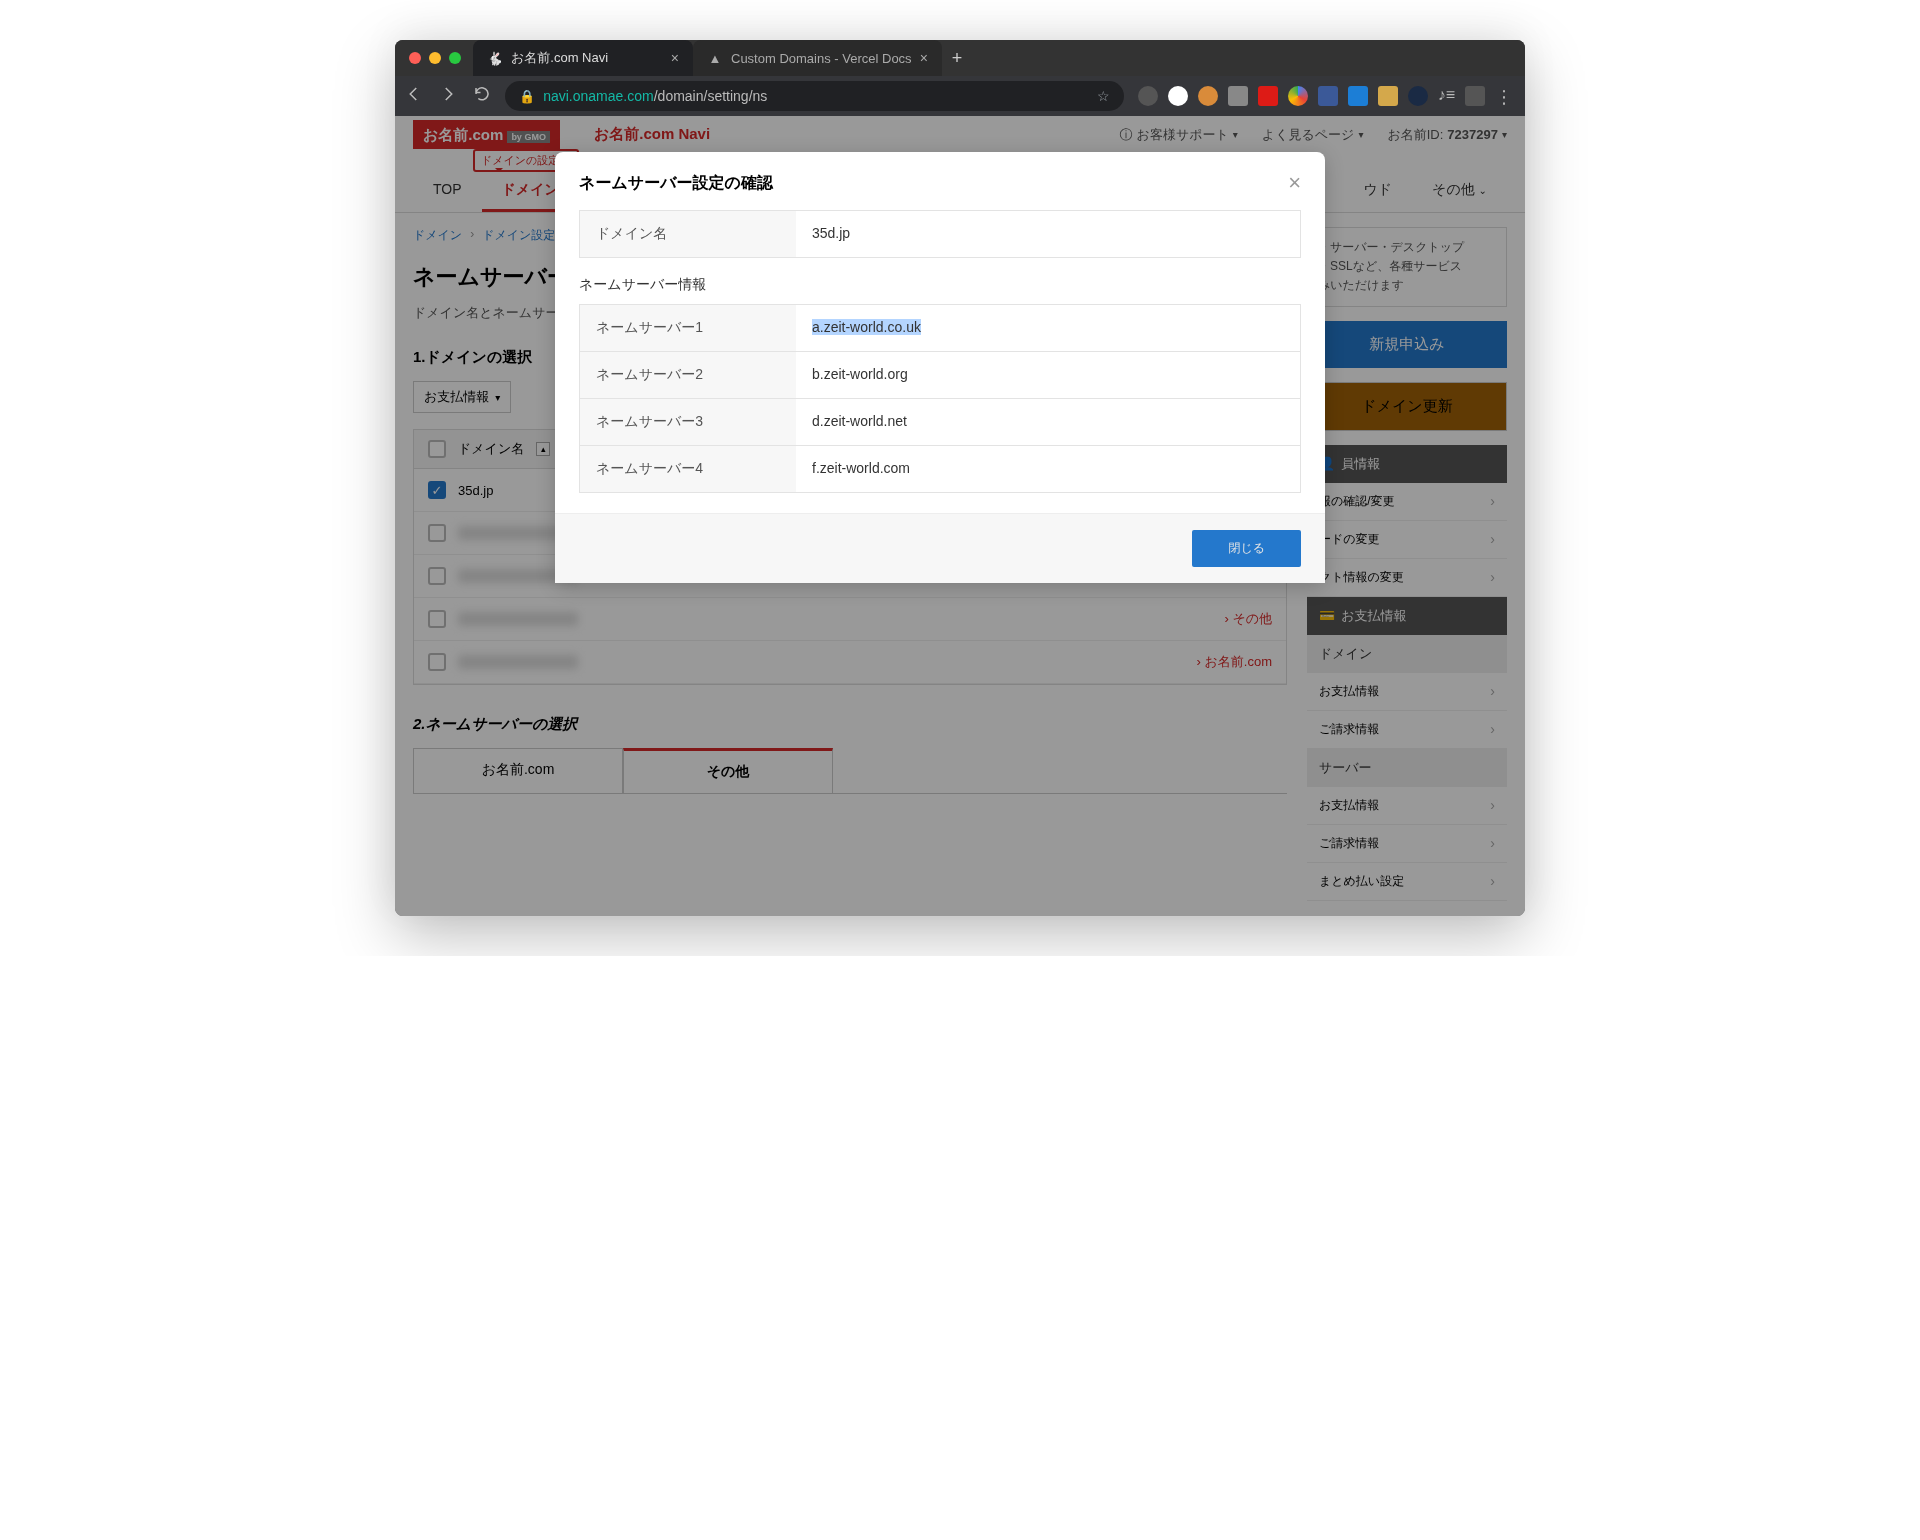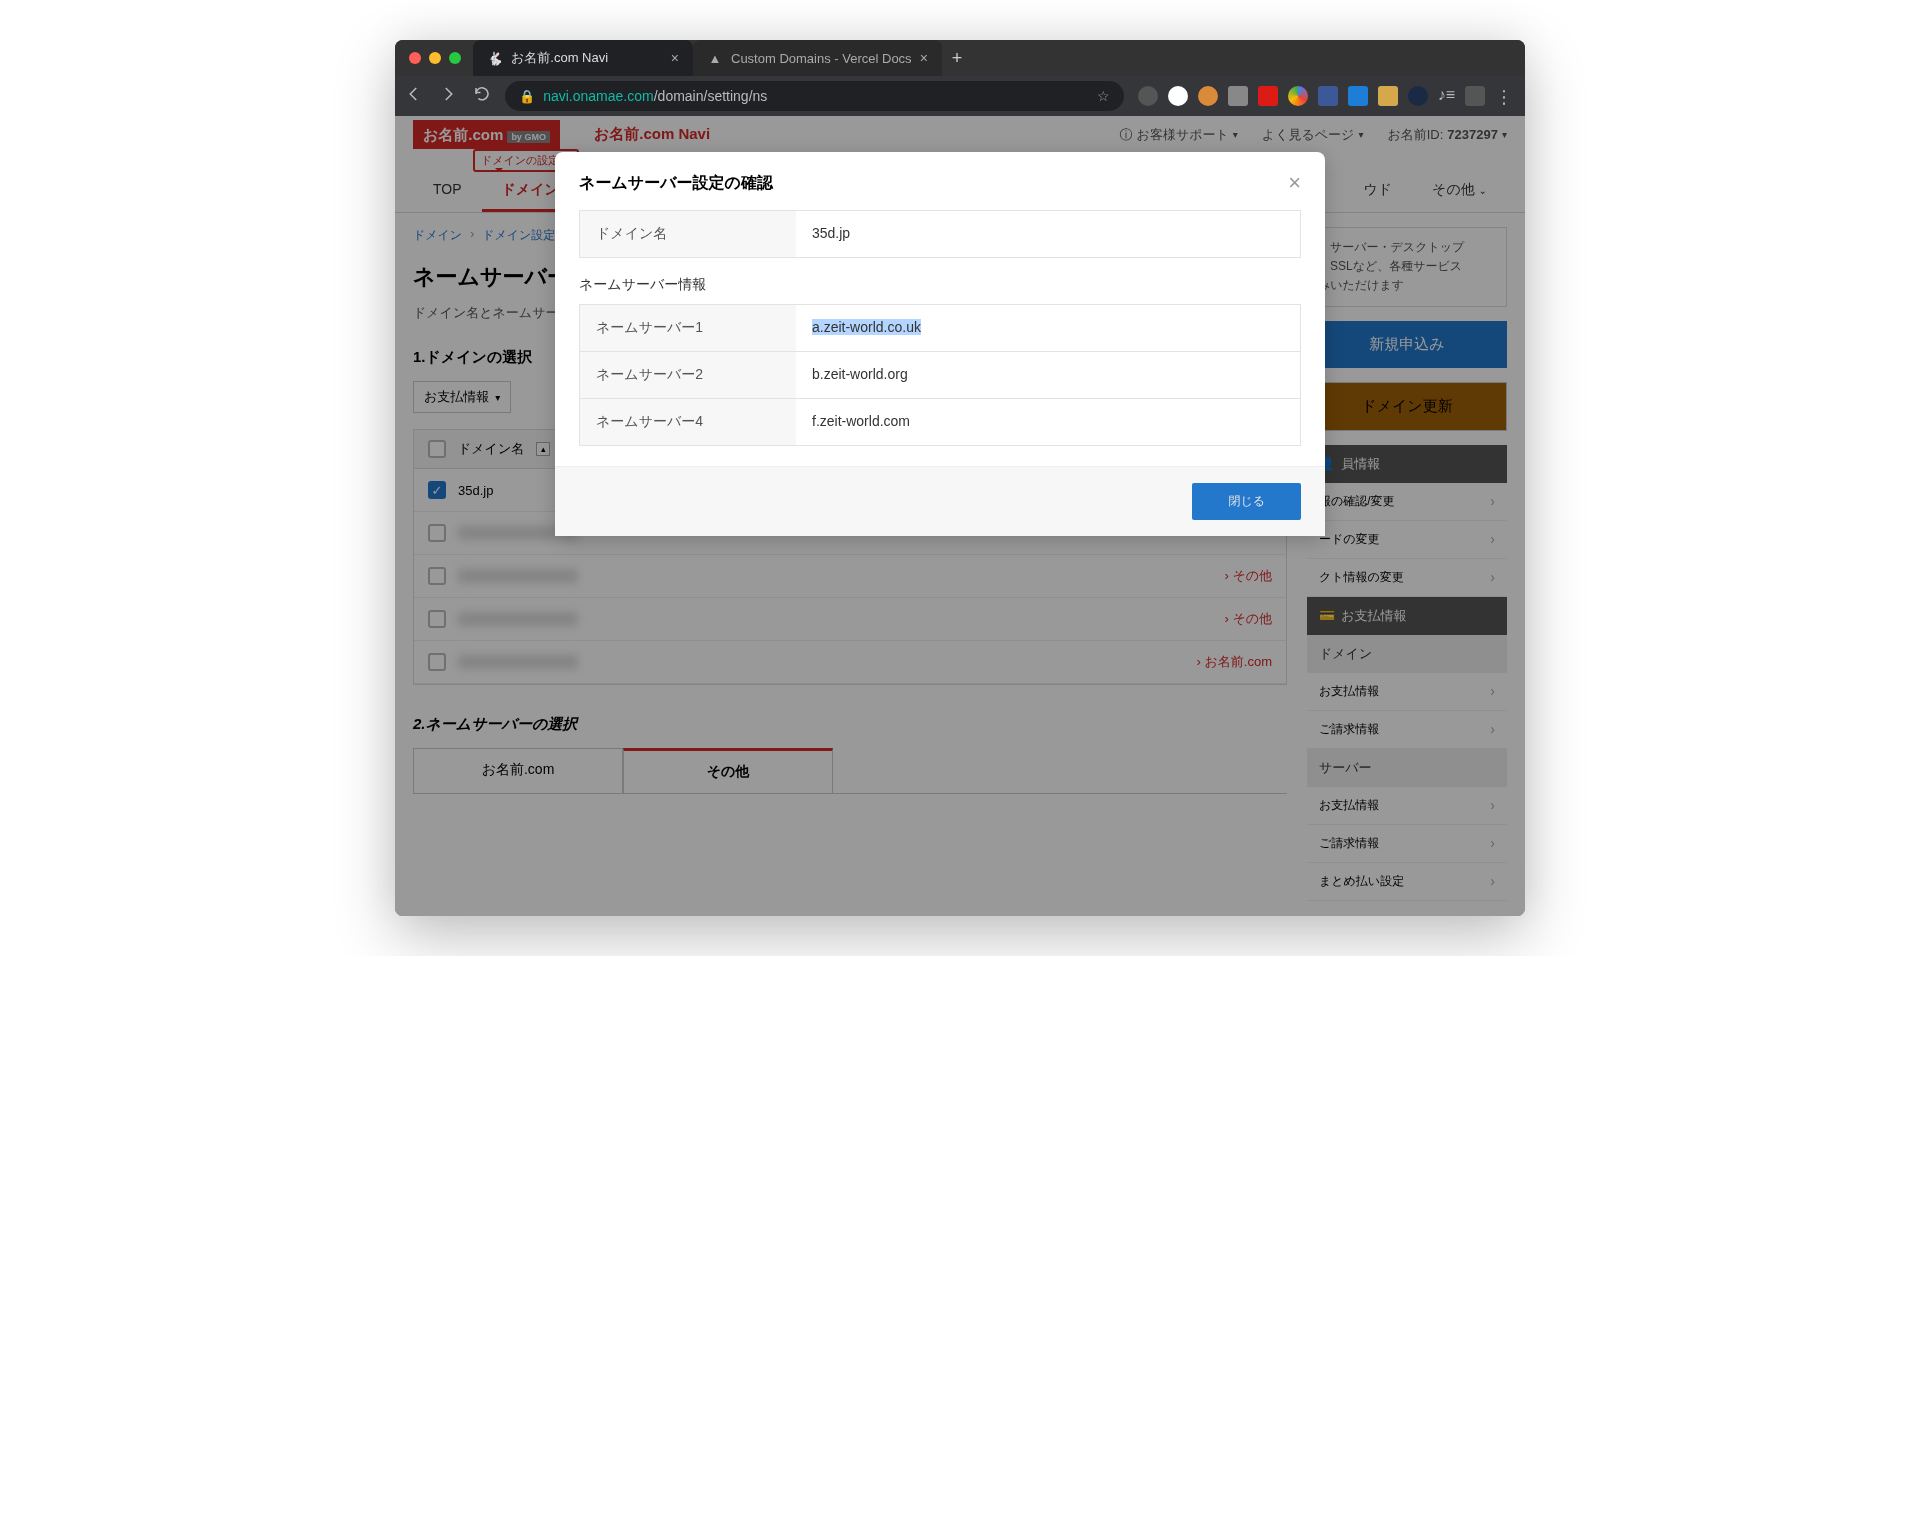--- a/index.html
+++ b/index.html
@@ -313,20 +313,24 @@
         <div class="info-table" id="ns-table">
             <div class="irow">
               <div class="ilabel">ネームサーバー1</div>
               <div class="ivalue"><span class="highlight">a.zeit-world.co.uk</span></div>
             </div>
             <div class="irow">
               <div class="ilabel">ネームサーバー2</div>
               <div class="ivalue">b.zeit-world.org</div>
             </div>
             <div class="irow">
+              <div class="ilabel">ネームサーバー3</div>
+              <div class="ivalue">d.zeit-world.net</div>
+            </div>
+            <div class="irow">
               <div class="ilabel">ネームサーバー4</div>
               <div class="ivalue">f.zeit-world.com</div>
             </div>
           </div>
       </div>
       <div class="modal-foot">
         <button class="btn-primary">閉じる</button>
       </div>
     </div>
 

